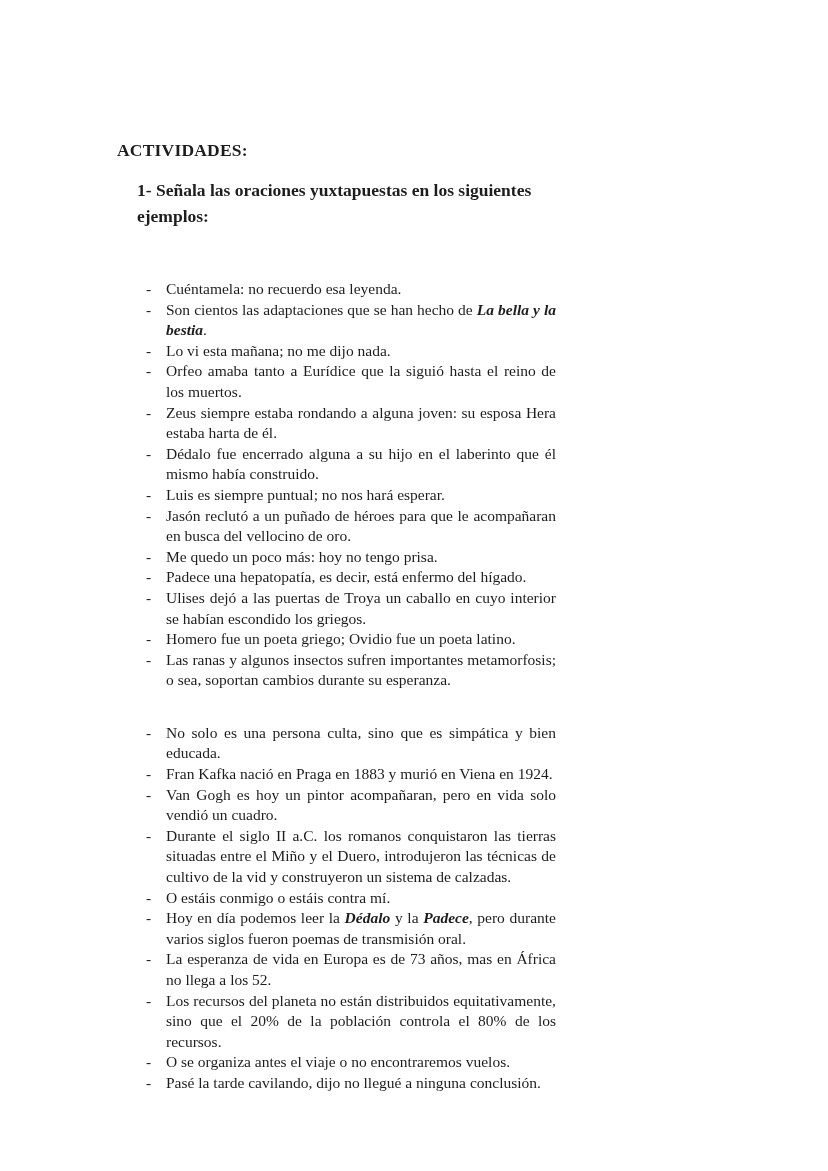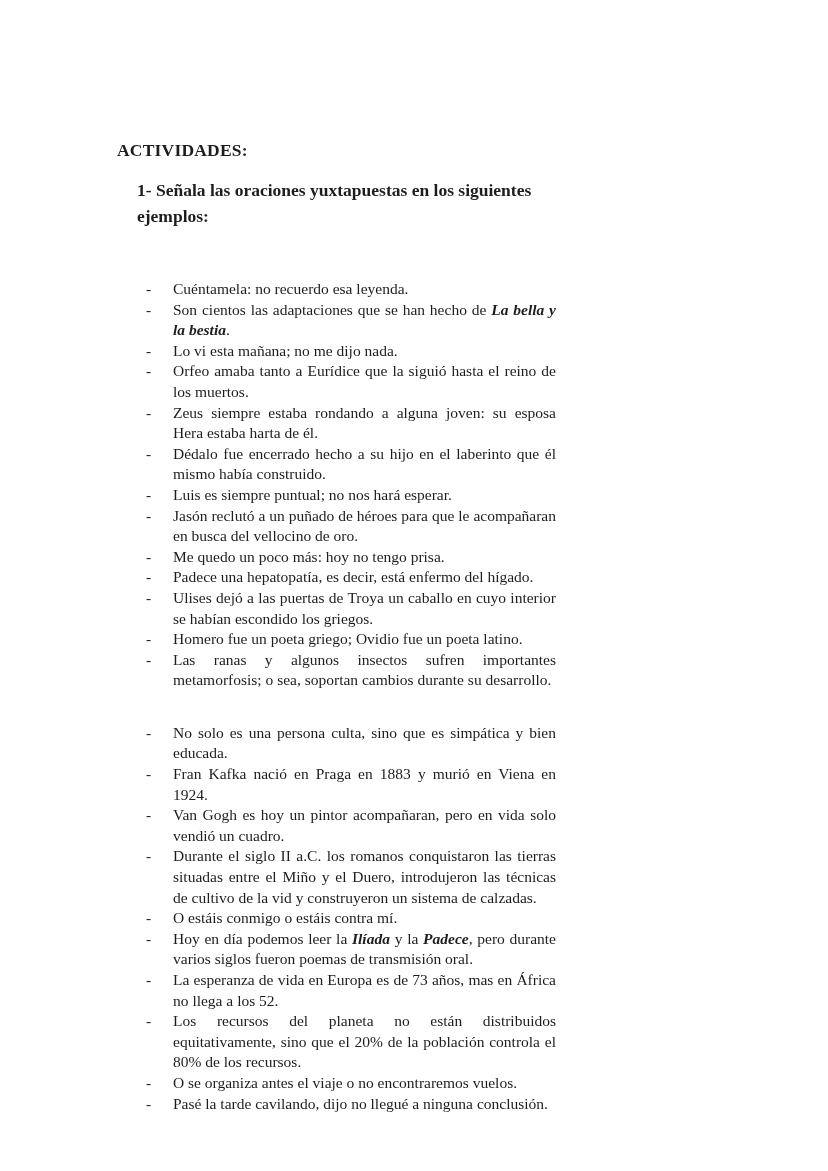--- a/index.html
+++ b/index.html
@@ -50,21 +50,20 @@
     align-items: flex-start;
   }
   .li-marker {
     flex: 0 0 49px;
     box-sizing: border-box;
     padding-left: 29px;
   }
   .li-text {
     flex: 1 1 auto;
     text-align: justify;
-    margin-left: 7px;
   }
   .li-text i { font-style: italic; font-weight: bold; }
 </style>
 </head>
 <body style="color: rgb(29, 29, 29); background: rgb(255, 255, 255);">
 
 <div class="page">
 
   <h1 class="doc-title">ACTIVIDADES:</h1>
 
@@ -86,21 +85,21 @@
         <li>
           <span class="li-marker">-</span>
           <span class="li-text"><span>Orfeo amaba tanto a Eurídice que la siguió hasta el reino de los muertos.</span></span>
         </li>
         <li>
           <span class="li-marker">-</span>
           <span class="li-text"><span>Zeus siempre estaba rondando a alguna joven: su esposa Hera estaba harta de él.</span></span>
         </li>
         <li>
           <span class="li-marker">-</span>
-          <span class="li-text"><span>Dédalo fue encerrado hecho a su hijo en el laberinto que él mismo había construido.</span></span>
+          <span class="li-text"><span>Dédalo fue encerrado alguna a su hijo en el laberinto que él mismo había construido.</span></span>
         </li>
         <li>
           <span class="li-marker">-</span>
           <span class="li-text"><span>Luis es siempre puntual; no nos hará esperar.</span></span>
         </li>
         <li>
           <span class="li-marker">-</span>
           <span class="li-text"><span>Jasón reclutó a un puñado de héroes para que le acompañaran en busca del vellocino de oro.</span></span>
         </li>
         <li>
@@ -114,21 +113,21 @@
         <li>
           <span class="li-marker">-</span>
           <span class="li-text"><span>Ulises dejó a las puertas de Troya un caballo en cuyo interior se habían escondido los griegos.</span></span>
         </li>
         <li>
           <span class="li-marker">-</span>
           <span class="li-text"><span>Homero fue un poeta griego; Ovidio fue un poeta latino.</span></span>
         </li>
         <li>
           <span class="li-marker">-</span>
-          <span class="li-text"><span>Las ranas y algunos insectos sufren importantes metamorfosis; o sea, soportan cambios durante su desarrollo.</span></span>
+          <span class="li-text"><span>Las ranas y algunos insectos sufren importantes metamorfosis; o sea, soportan cambios durante su esperanza.</span></span>
         </li>
       </ul>
   </section>
 
   <section class="section-2">
     <ul class="dash-list">
         <li>
           <span class="li-marker">-</span>
           <span class="li-text"><span>No solo es una persona culta, sino que es simpática y bien educada.</span></span>
         </li>
@@ -143,21 +142,21 @@
         <li>
           <span class="li-marker">-</span>
           <span class="li-text"><span>Durante el siglo II a.C. los romanos conquistaron las tierras situadas entre el Miño y el Duero, introdujeron las técnicas de cultivo de la vid y construyeron un sistema de calzadas.</span></span>
         </li>
         <li>
           <span class="li-marker">-</span>
           <span class="li-text"><span>O estáis conmigo o estáis contra mí.</span></span>
         </li>
         <li>
           <span class="li-marker">-</span>
-          <span class="li-text"><span>Hoy en día podemos leer la </span><i>Ilíada</i><span> y la </span><i>Padece</i><span>, pero durante varios siglos fueron poemas de transmisión oral.</span></span>
+          <span class="li-text"><span>Hoy en día podemos leer la </span><i>Dédalo</i><span> y la </span><i>Padece</i><span>, pero durante varios siglos fueron poemas de transmisión oral.</span></span>
         </li>
         <li>
           <span class="li-marker">-</span>
           <span class="li-text"><span>La esperanza de vida en Europa es de 73 años, mas en África no llega a los 52.</span></span>
         </li>
         <li>
           <span class="li-marker">-</span>
           <span class="li-text"><span>Los recursos del planeta no están distribuidos equitativamente, sino que el 20% de la población controla el 80% de los recursos.</span></span>
         </li>
         <li>

